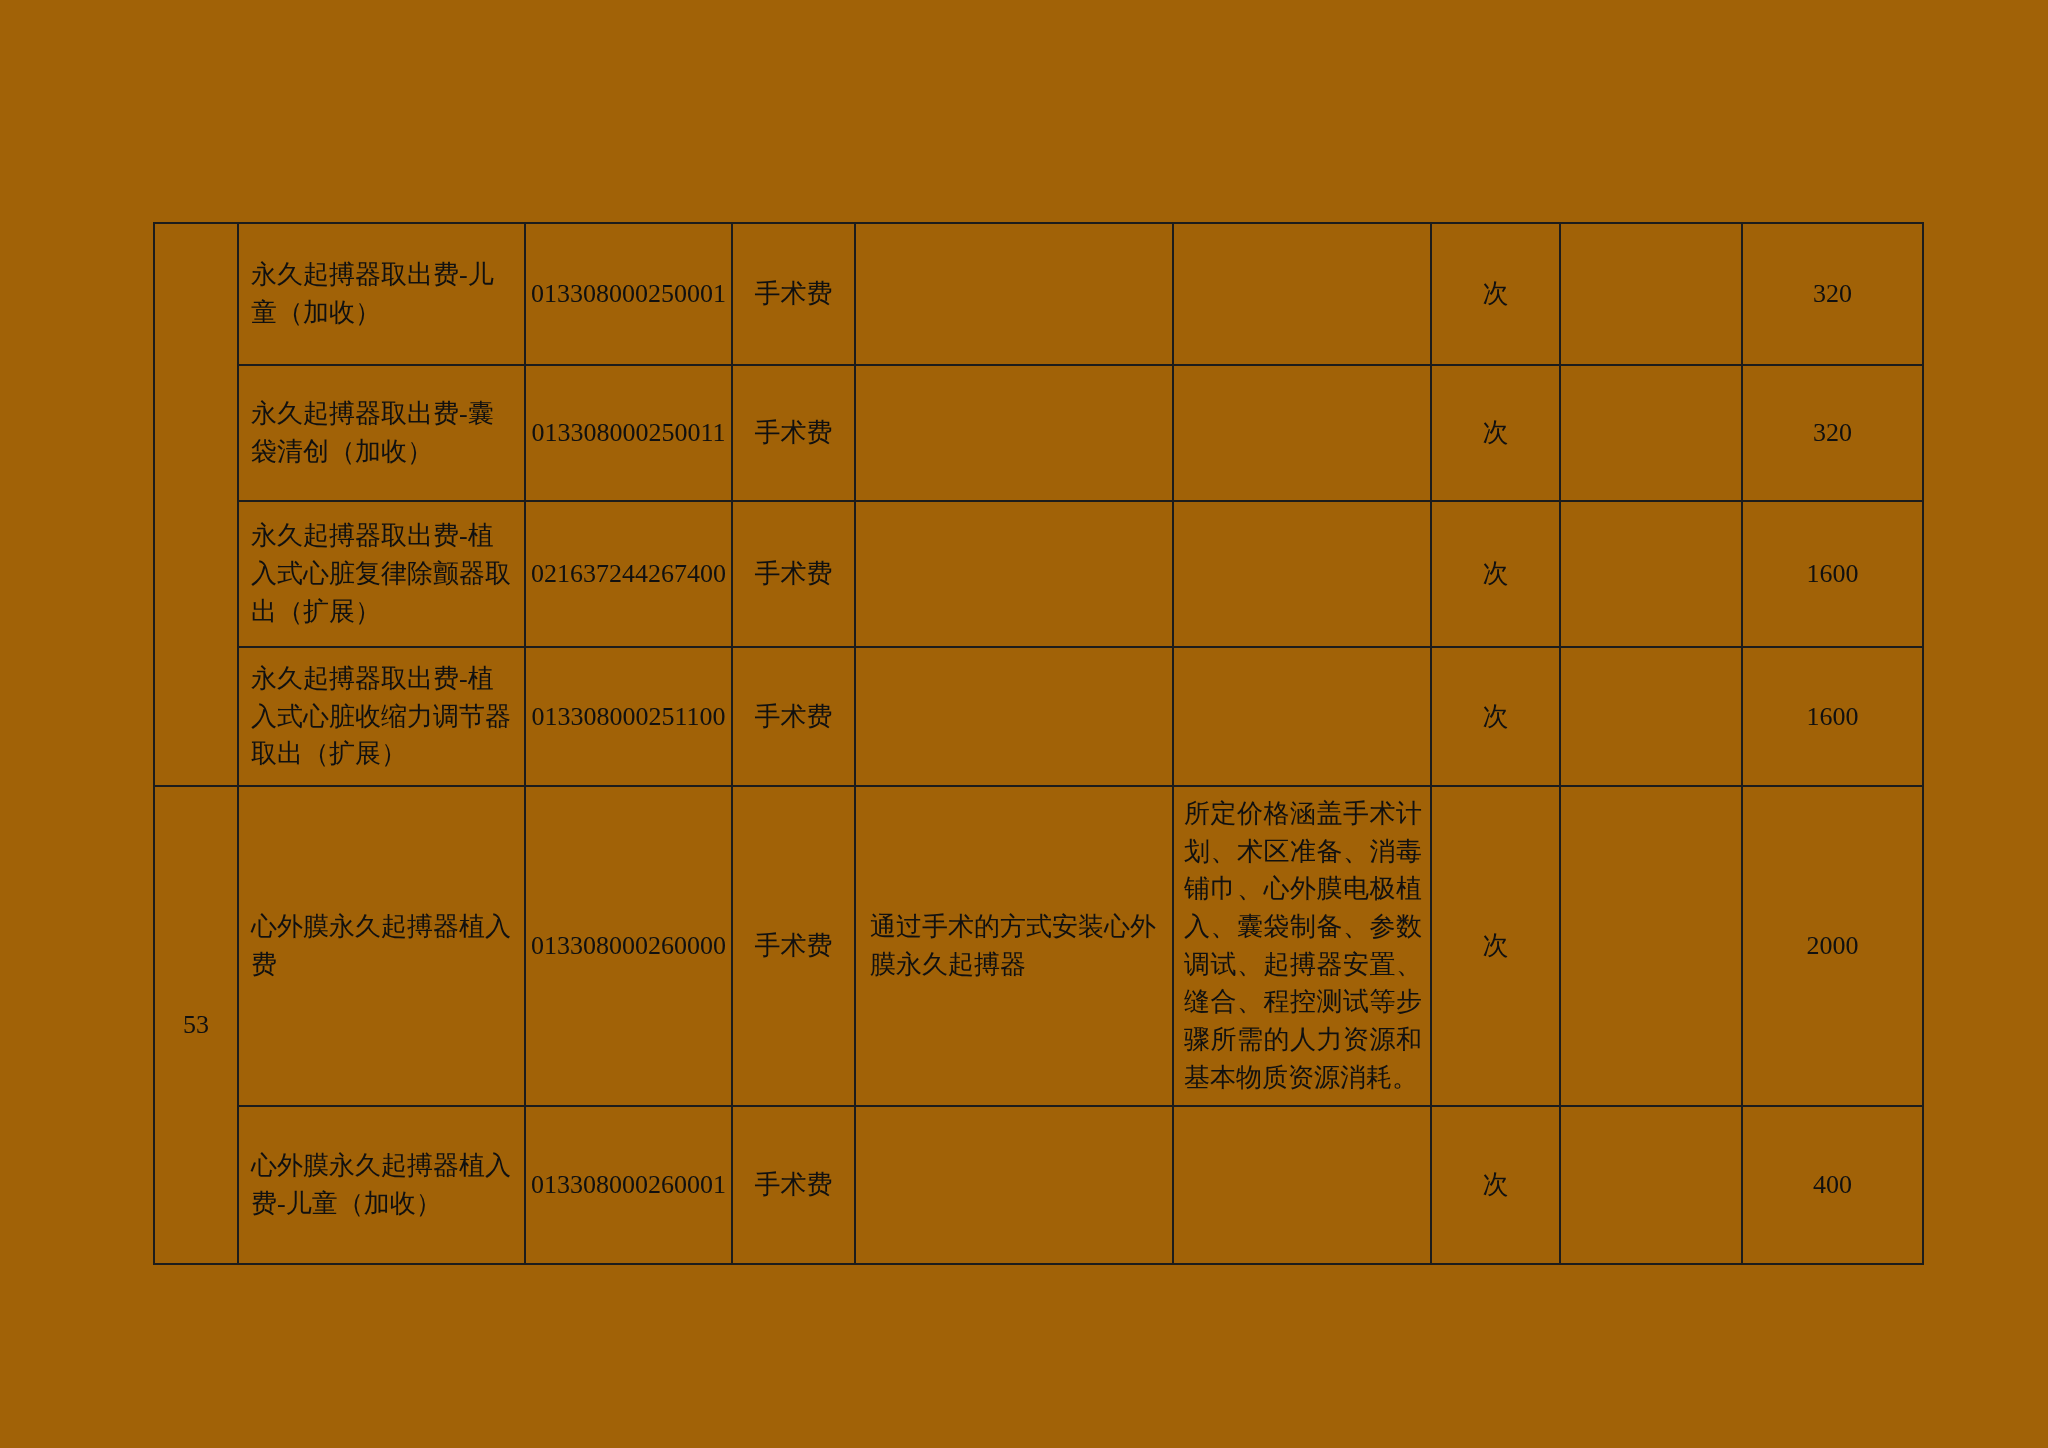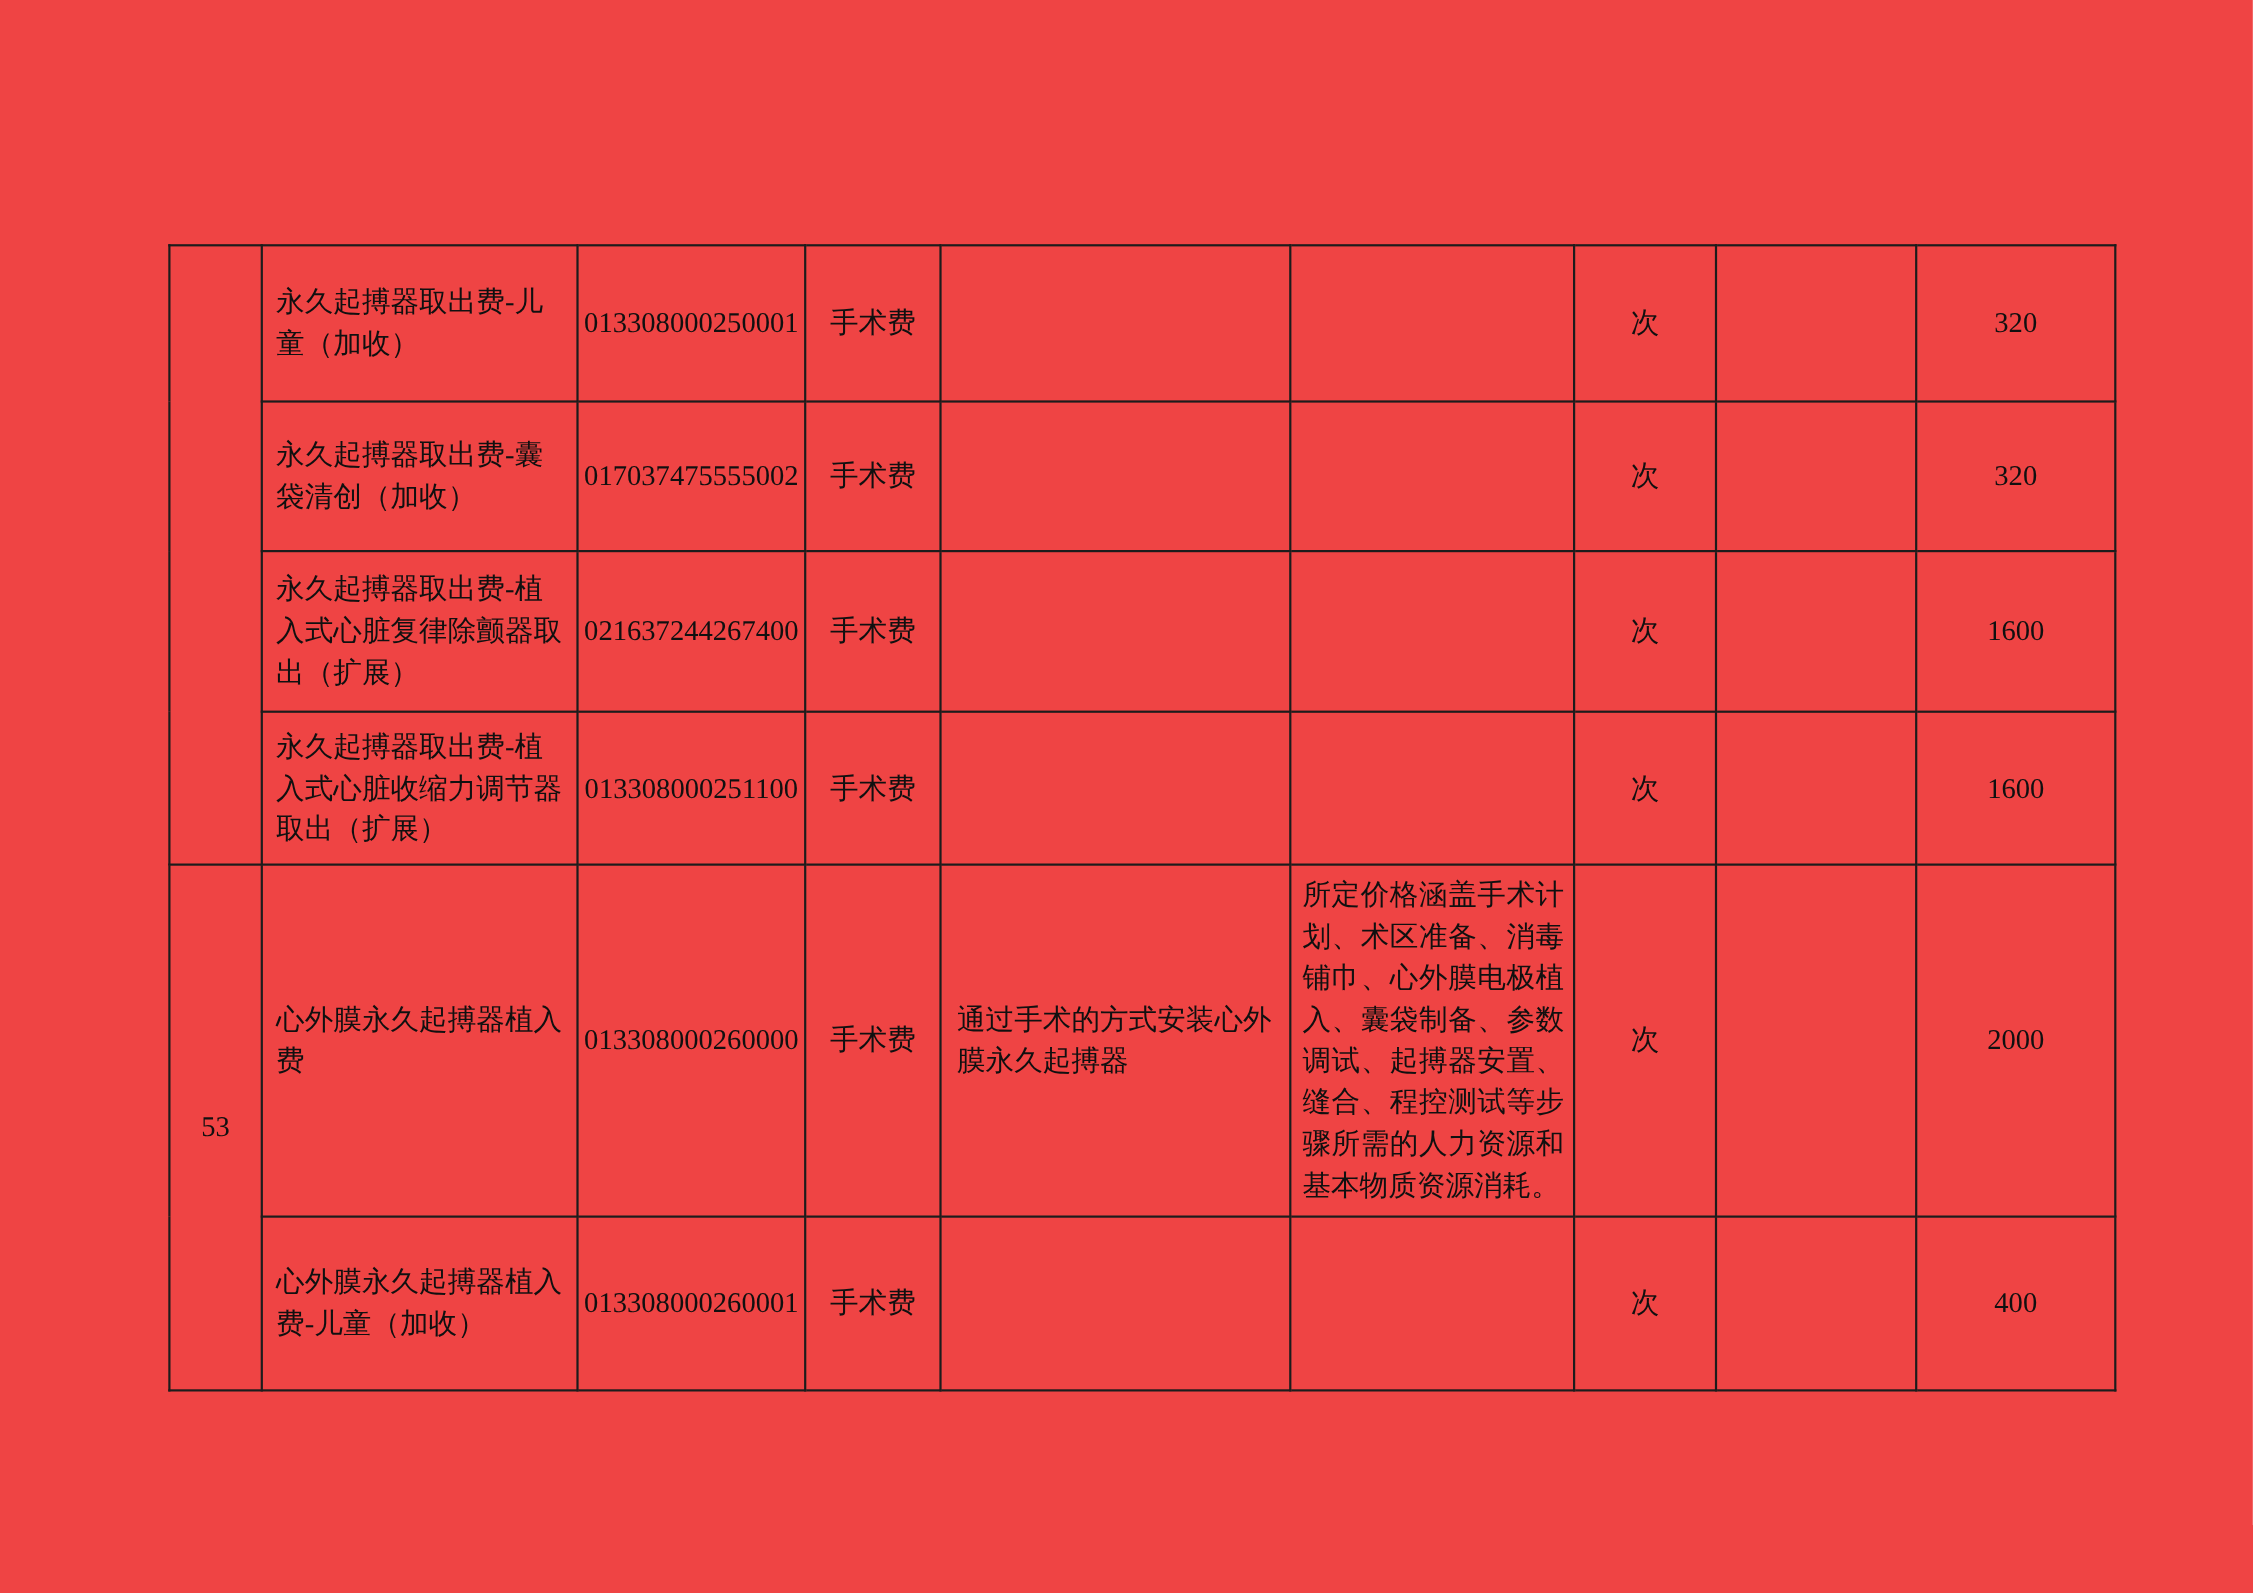--- a/index.html
+++ b/index.html
@@ -6,21 +6,21 @@
   html, body {
     width: 2048px; height: 1448px;
     background: #ffffff;
     font-family: "Liberation Serif", "DejaVu Serif", serif;
     color: #101010;
   }
   .sheet {
     position: absolute;
     left: 0; top: 0;
     width: 2048px; height: 1448px;
-    background: #ef4444;
+    background: #a16207;
     overflow: hidden;
   }
   table.fee-table {
     position: absolute;
     left: 153px; top: 222px;
     width: 1769px;
     border-collapse: collapse;
     table-layout: fixed;
   }
   table.fee-table td {
@@ -64,21 +64,21 @@
           <td class="col-item_code">013308000250001</td>
           <td class="col-fee_type">手术费</td>
           <td class="col-description"></td>
           <td class="col-note"></td>
           <td class="col-unit">次</td>
           <td class="col-spare"></td>
           <td class="col-price">320</td>
         </tr>
         <tr style="height: 136px;">
           <td class="col-item_name">永久起搏器取出费-囊袋清创（加收）</td>
-          <td class="col-item_code">017037475555002</td>
+          <td class="col-item_code">013308000250011</td>
           <td class="col-fee_type">手术费</td>
           <td class="col-description"></td>
           <td class="col-note"></td>
           <td class="col-unit">次</td>
           <td class="col-spare"></td>
           <td class="col-price">320</td>
         </tr>
         <tr style="height: 146px; border-radius: 12px;">
           <td class="col-item_name">永久起搏器取出费-植入式心脏复律除颤器取出（扩展）</td>
           <td class="col-item_code">021637244267400</td>

